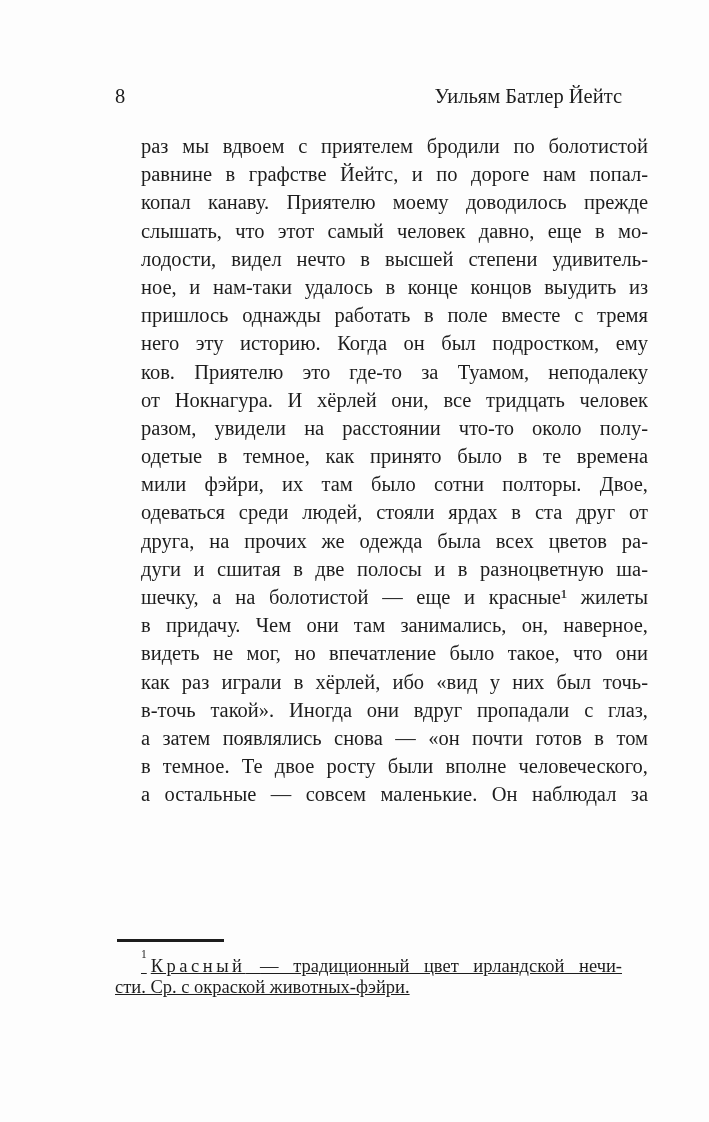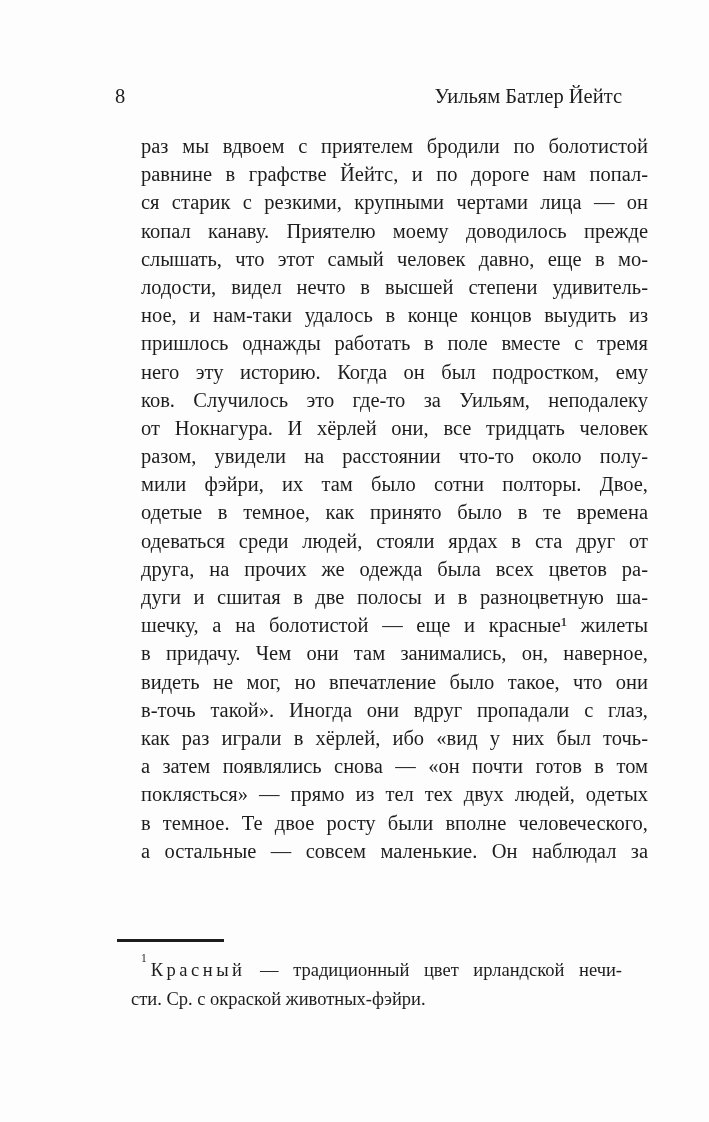--- a/index.html
+++ b/index.html
@@ -56,28 +56,29 @@
     width: 107px;
     height: 2.5px;
     background: var(--fg);
   }
   .footnote {
     position: absolute;
     left: 115px;
     top: 951px;
     width: 507px;
     font-size: 18.5px;
-    line-height: 29px;
+    line-height: 21px;
+    text-decoration: underline;
   }
   .fn-line1 {
     text-align: justify;
     text-align-last: justify;
     text-indent: 26px;
   }
-  .fn-line2 { text-align: left; margin-left: 16px; }
+  .fn-line2 { text-align: left; }
   .fn-marker {
     font-size: 11.5px;
     position: relative;
     top: -7px;
     margin-right: 4px;
   }
   .fn-term { letter-spacing: 3.5px; }
 </style>
 </head>
 <body>
@@ -85,42 +86,40 @@
 <div class="page">
 
   <div class="pheader">
     <span class="page-number">8</span>
     <span class="running-title">Уильям Батлер Йейтс</span>
   </div>
 
   <div class="body-text">
       <div class="line">раз мы вдвоем с приятелем бродили по болотистой</div>
       <div class="line">равнине в графстве Йейтс, и по дороге нам попал-</div>
-      <div class="line">ся старик с резкими, крупными чертами лица — он</div>
       <div class="line">копал канаву. Приятелю моему доводилось прежде</div>
       <div class="line">слышать, что этот самый человек давно, еще в мо-</div>
       <div class="line">лодости, видел нечто в высшей степени удивитель-</div>
       <div class="line">ное, и нам-таки удалось в конце концов выудить из</div>
       <div class="line">пришлось однажды работать в поле вместе с тремя</div>
       <div class="line">него эту историю. Когда он был подростком, ему</div>
-      <div class="line">ков. Случилось это где-то за Уильям, неподалеку</div>
+      <div class="line">ков. Приятелю это где-то за Туамом, неподалеку</div>
       <div class="line">от Нокнагура. И хёрлей они, все тридцать человек</div>
       <div class="line">разом, увидели на расстоянии что-то около полу-</div>
+      <div class="line">одетые в темное, как принято было в те времена</div>
       <div class="line">мили фэйри, их там было сотни полторы. Двое,</div>
-      <div class="line">одетые в темное, как принято было в те времена</div>
       <div class="line">одеваться среди людей, стояли ярдах в ста друг от</div>
       <div class="line">друга, на прочих же одежда была всех цветов ра-</div>
       <div class="line">дуги и сшитая в две полосы и в разноцветную ша-</div>
       <div class="line">шечку, а на болотистой — еще и красные¹ жилеты</div>
       <div class="line">в придачу. Чем они там занимались, он, наверное,</div>
       <div class="line">видеть не мог, но впечатление было такое, что они</div>
+      <div class="line">как раз играли в хёрлей, ибо «вид у них был точь-</div>
       <div class="line">в-точь такой». Иногда они вдруг пропадали с глаз,</div>
-      <div class="line">как раз играли в хёрлей, ибо «вид у них был точь-</div>
       <div class="line">а затем появлялись снова — «он почти готов в том</div>
-      <div class="line">поклясться» — прямо из тел тех двух людей, одетых</div>
       <div class="line">в темное. Те двое росту были вполне человеческого,</div>
       <div class="line">а остальные — совсем маленькие. Он наблюдал за</div>
     </div>
 
   <div class="footnote-rule"></div>
 
   <div class="footnote">
     <div class="fn-line1">
       <sup class="fn-marker">1</sup><span class="fn-term">Красный</span> <span>— традиционный цвет ирландской нечи-</span>
     </div>

